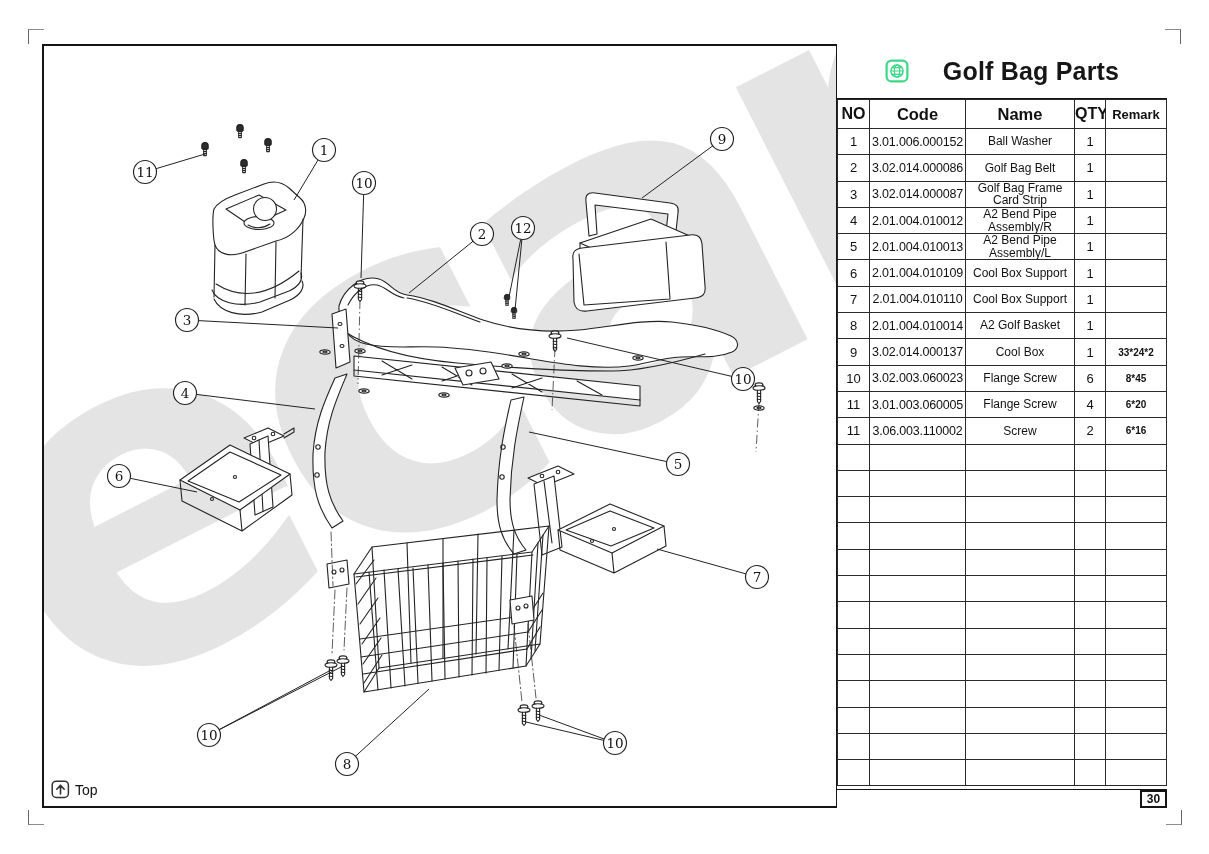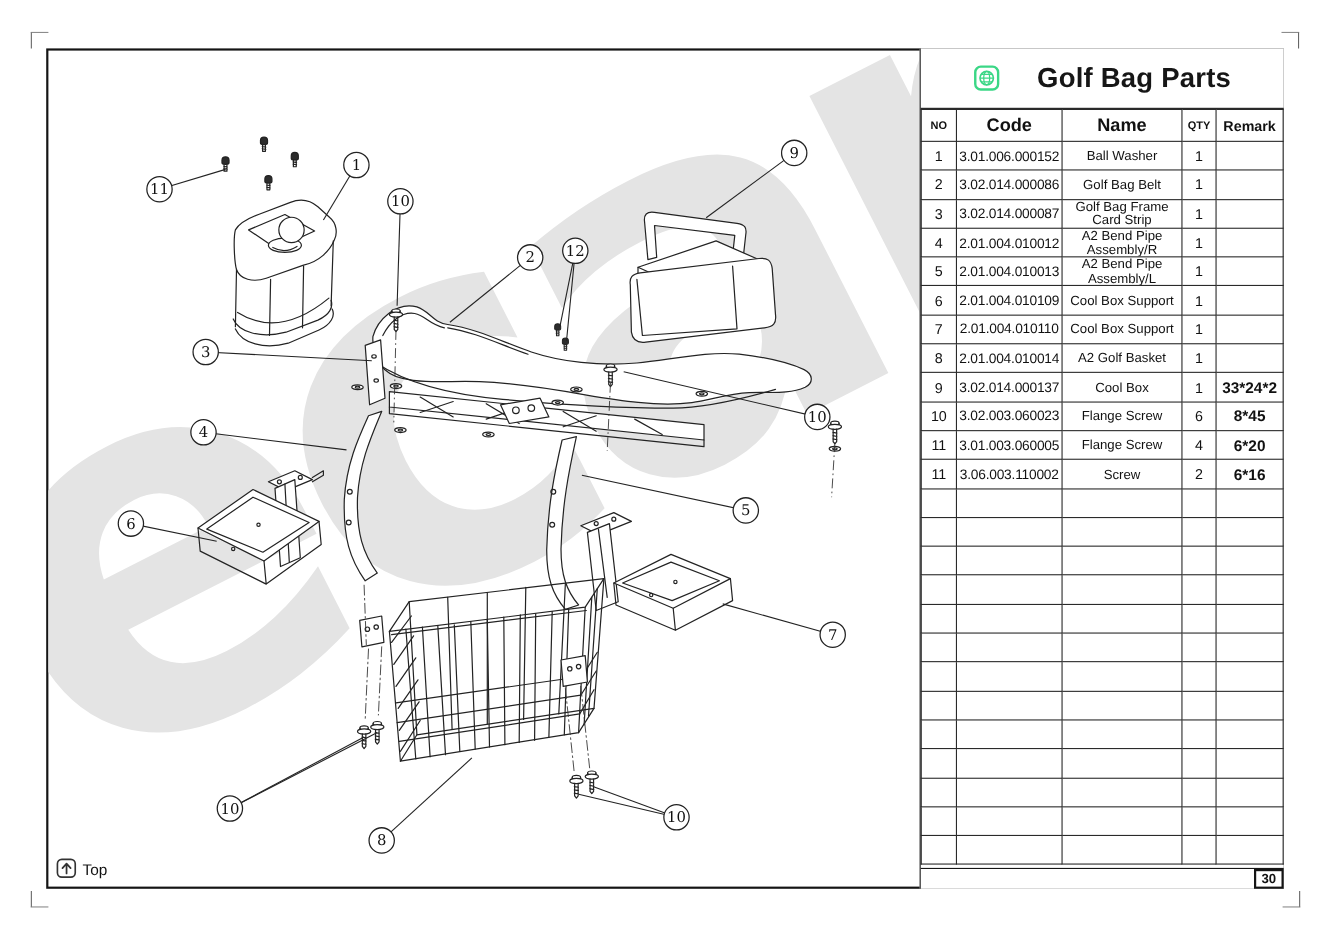--- a/index.html
+++ b/index.html
@@ -27,27 +27,27 @@
   #callouts text{font-family:"DejaVu Serif",serif;font-size:13.5px;fill:#111;text-anchor:middle;}
 
   
   .panel{position:absolute;left:836px;top:44px;width:331px;height:764px;border-left:1.5px solid #151515;box-sizing:border-box;display:flex;flex-direction:column;background:#fff;}
   .panel-title{height:54px;flex:none;border-bottom:1.5px solid #151515;display:flex;align-items:center;justify-content:center;gap:9px;}
   .panel-title .t{font-weight:bold;font-size:25px;letter-spacing:.2px;color:#161616;margin-left:25px;}
   table.parts{width:100%;border-collapse:collapse;table-layout:fixed;flex:none;}
   table.parts th,table.parts td{border:1px solid #2a2a2a;text-align:center;padding:0;overflow:hidden;vertical-align:middle;}
   table.parts thead tr{height:29px;}
   table.parts tbody tr{height:26.3px;}
-  th.h-no,th.h-qty{font-size:10px;}
+  th.h-no,th.h-qty{font-size:16px;}
   th.h-remark{font-size:13px;margin-left:31px;}
   th.h-code,th.h-name{font-size:16.5px;}
   td.c-no,td.c-qty{font-size:13px;}
   td.c-code{font-size:12.5px;letter-spacing:-.2px;}
   td.c-name{font-size:12px;line-height:1.05;}
-  td.c-remark{font-size:14px;font-weight:600;}
+  td.c-remark{font-size:10px;font-weight:600;}
   .panel-footer{margin-top:auto;height:18px;flex:none;border-top:1.5px solid #151515;display:flex;justify-content:flex-end;align-items:stretch;}
   .page-num{min-width:27px;border:2px solid #151515;box-sizing:border-box;display:flex;align-items:center;justify-content:center;font-weight:600;font-size:12px;}
 
   
   .top-btn{position:absolute;left:51px;top:780px;display:flex;align-items:center;gap:5px;cursor:pointer;}
   .top-btn .lbl{font-size:14px;color:#111;}
 </style>
 </head>
 <body>
 

